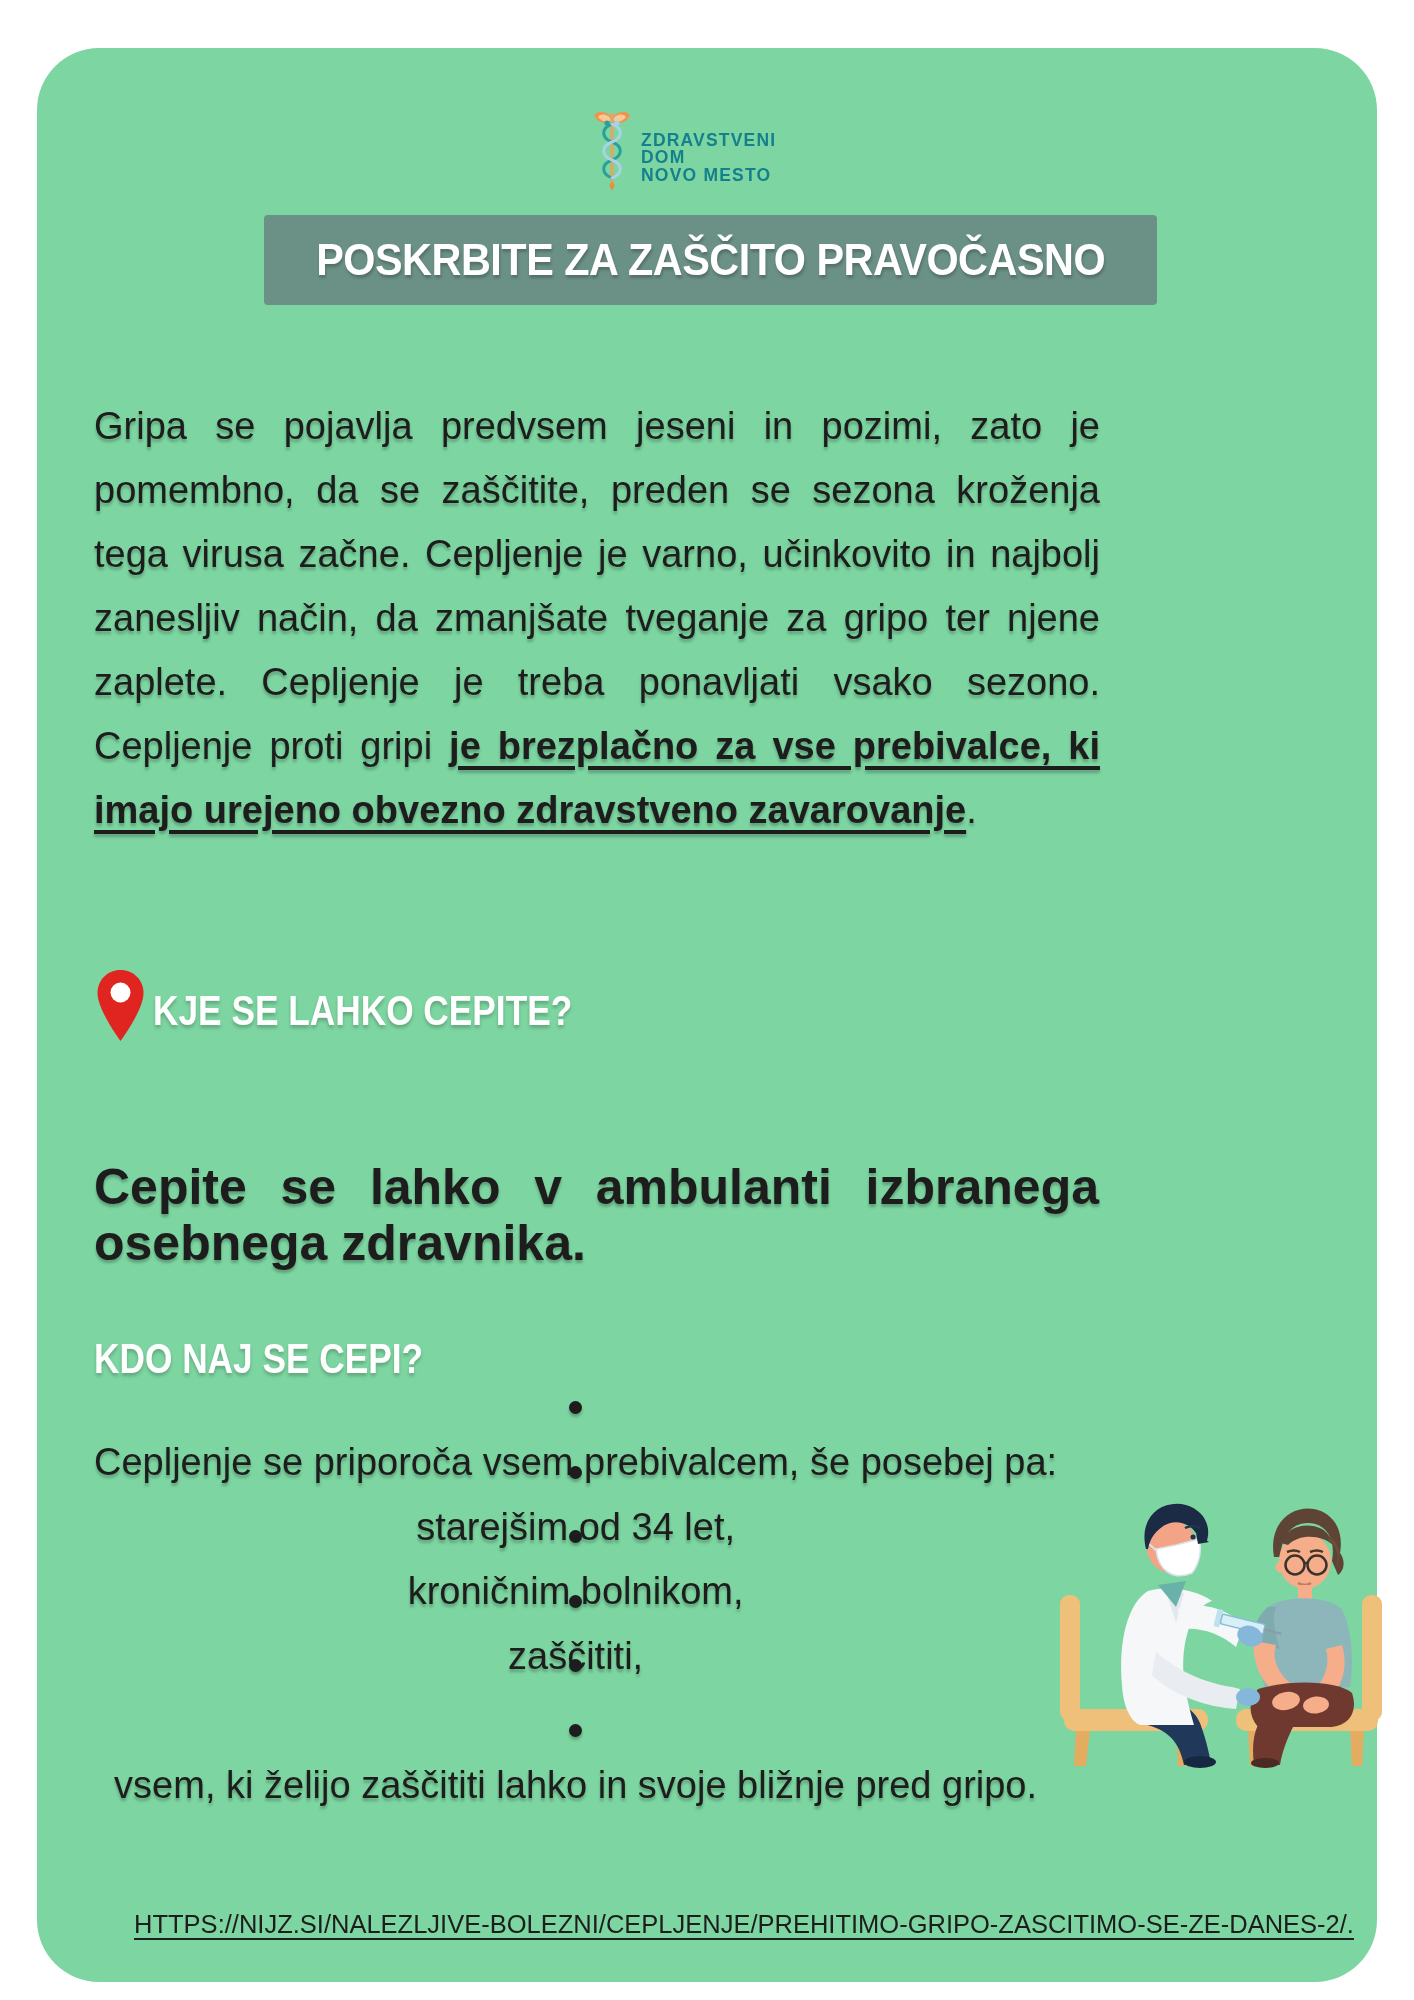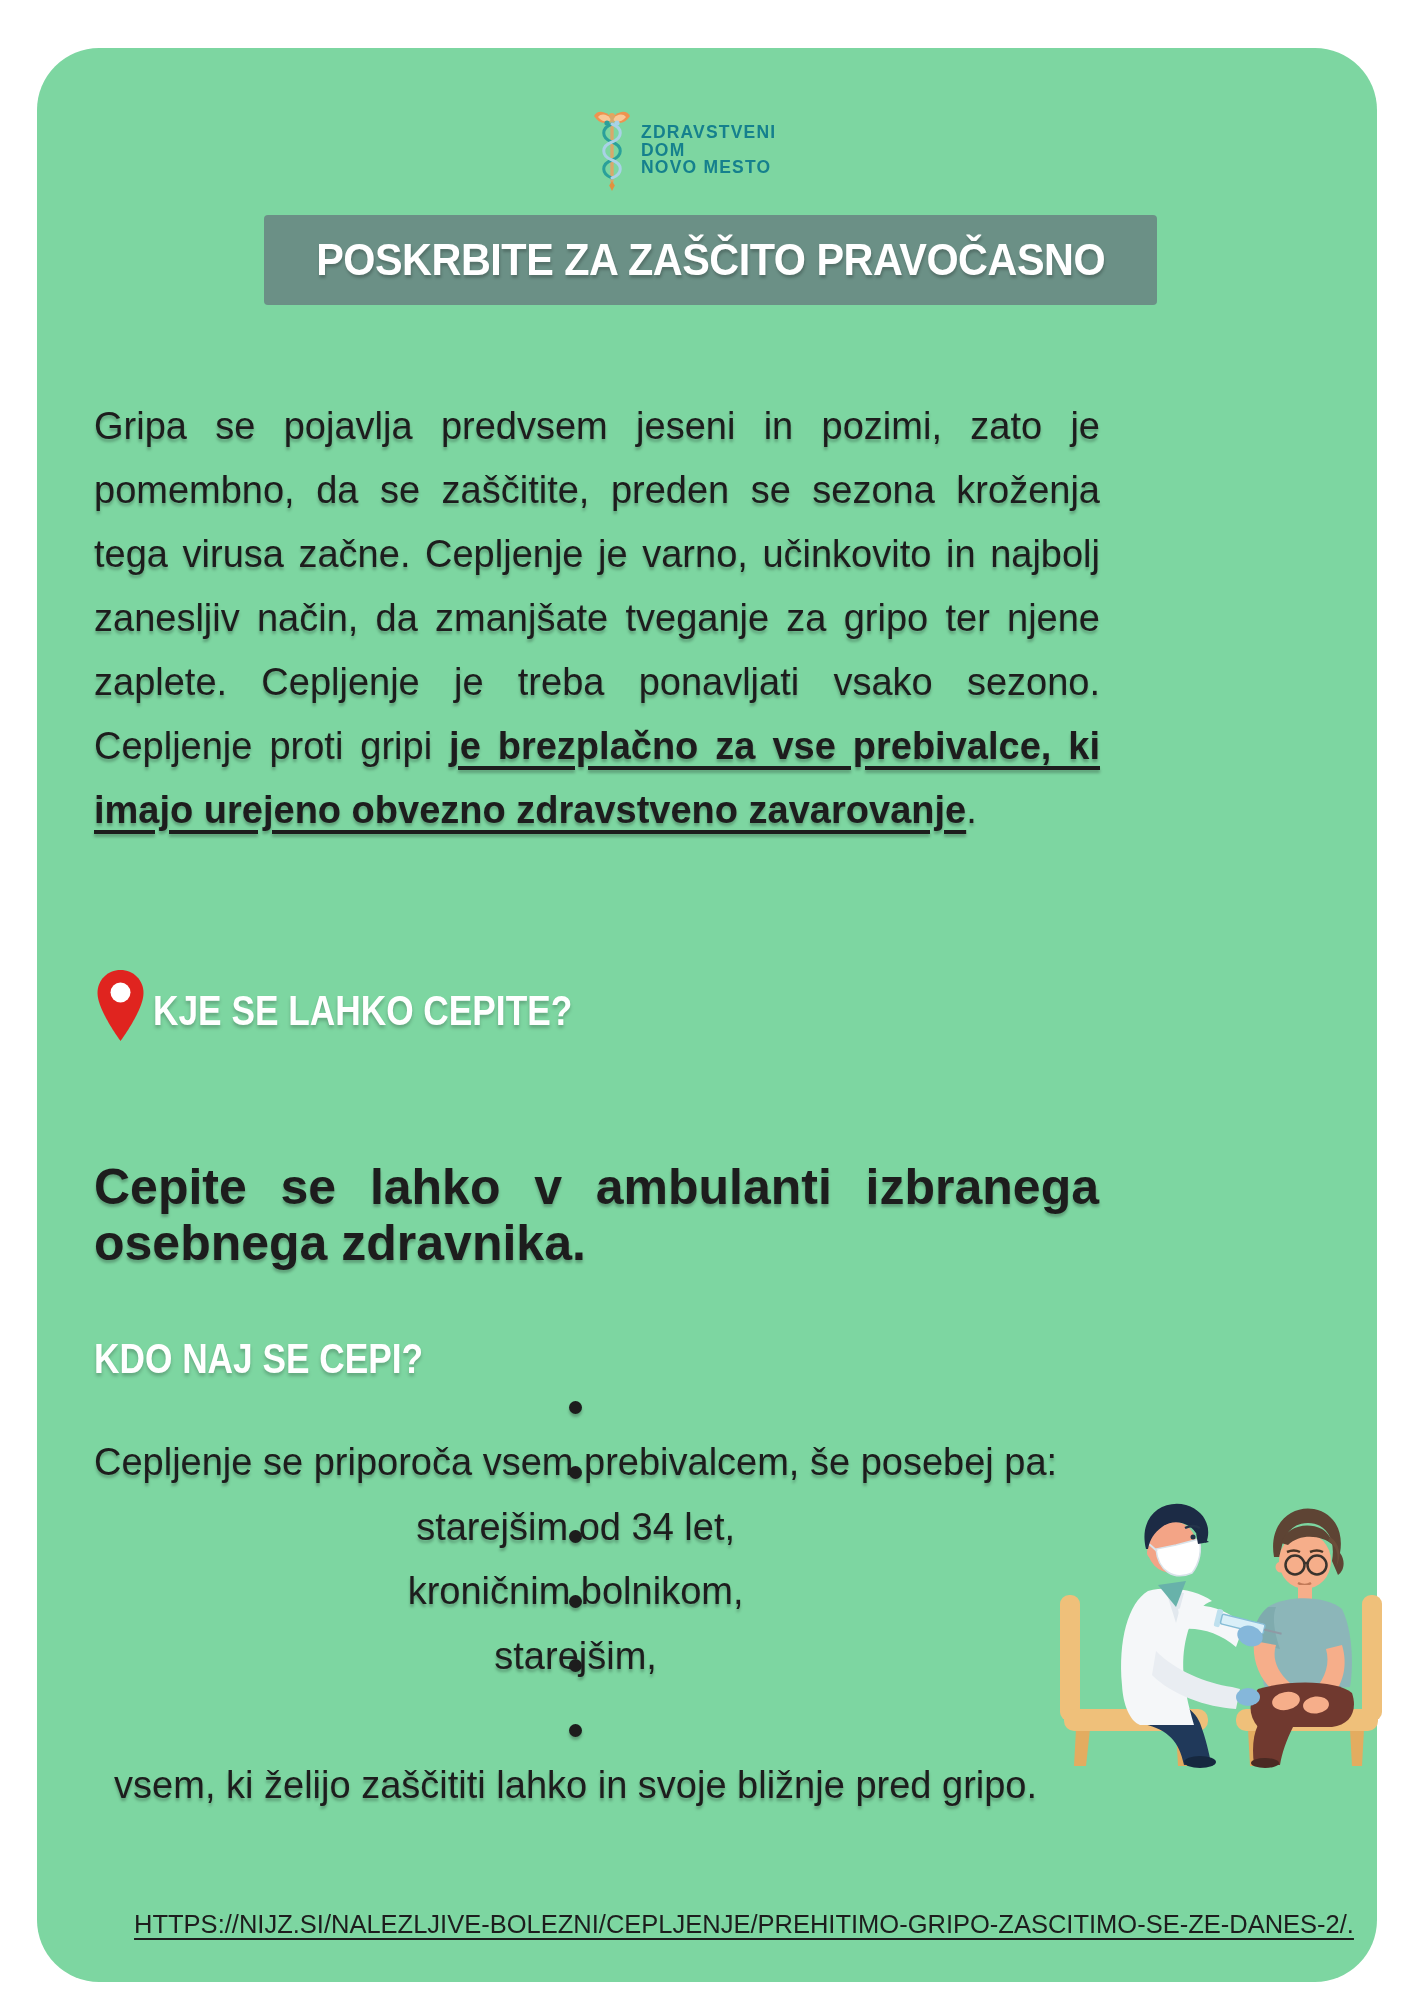--- a/index.html
+++ b/index.html
@@ -1,21 +1,21 @@
 <!DOCTYPE html>
 <html style="--card-bg: #7dd6a1; --banner-bg: #6b9086; --body-text: #1d1d1d; --heading-text: #ffffff; --pin-red: #e0241f; --logo-teal: #15808d;"><head>
 <meta charset="utf-8">
 <style>
   html,body{margin:0;padding:0;background:#ffffff;}
   .poster{position:relative;width:1414px;height:2000px;background:#ffffff;overflow:hidden;
           font-family:"Liberation Sans",sans-serif;color:var(--body-text,#1d1d1d);}
   .card{position:absolute;left:37px;top:48px;width:1340px;height:1934px;
         background:var(--card-bg,#7dd6a1);border-radius:62px;}
   
-  .logo{position:absolute;left:556px;top:60px;display:flex;align-items:flex-start;gap:10px;}
+  .logo{position:absolute;left:556px;top:60px;display:flex;align-items:center;gap:10px;}
   .logo svg{display:block;}
   .logo-text{margin-top:16px;font-weight:bold;font-size:17.5px;line-height:17.5px;
              letter-spacing:1.2px;color:var(--logo-teal,#15808d);}
   
   .banner{position:absolute;left:227px;top:167px;width:893px;height:90px;
           background:var(--banner-bg,#6b9086);border-radius:4px;
           display:flex;align-items:center;justify-content:center;}
   .banner .title{font-size:44px;font-weight:bold;color:var(--heading-text,#ffffff);
           letter-spacing:-0.5px;display:inline-block;transform:scaleX(0.94);
           transform-origin:center;white-space:nowrap;
@@ -103,21 +103,21 @@
       <li>
           <span class="dot"></span>
           <span>starejšim od 34 let,</span>
         </li>
       <li>
           <span class="dot"></span>
           <span>kroničnim bolnikom,</span>
         </li>
       <li>
           <span class="dot"></span>
-          <span>starejšim,</span>
+          <span>zaščititi,</span>
         </li>
       <li>
           <span class="dot"></span>
         </li>
       <li>
           <span class="dot"></span>
           <span>vsem, ki želijo zaščititi lahko in svoje bližnje pred gripo.</span>
         </li>
     </ul>
 

